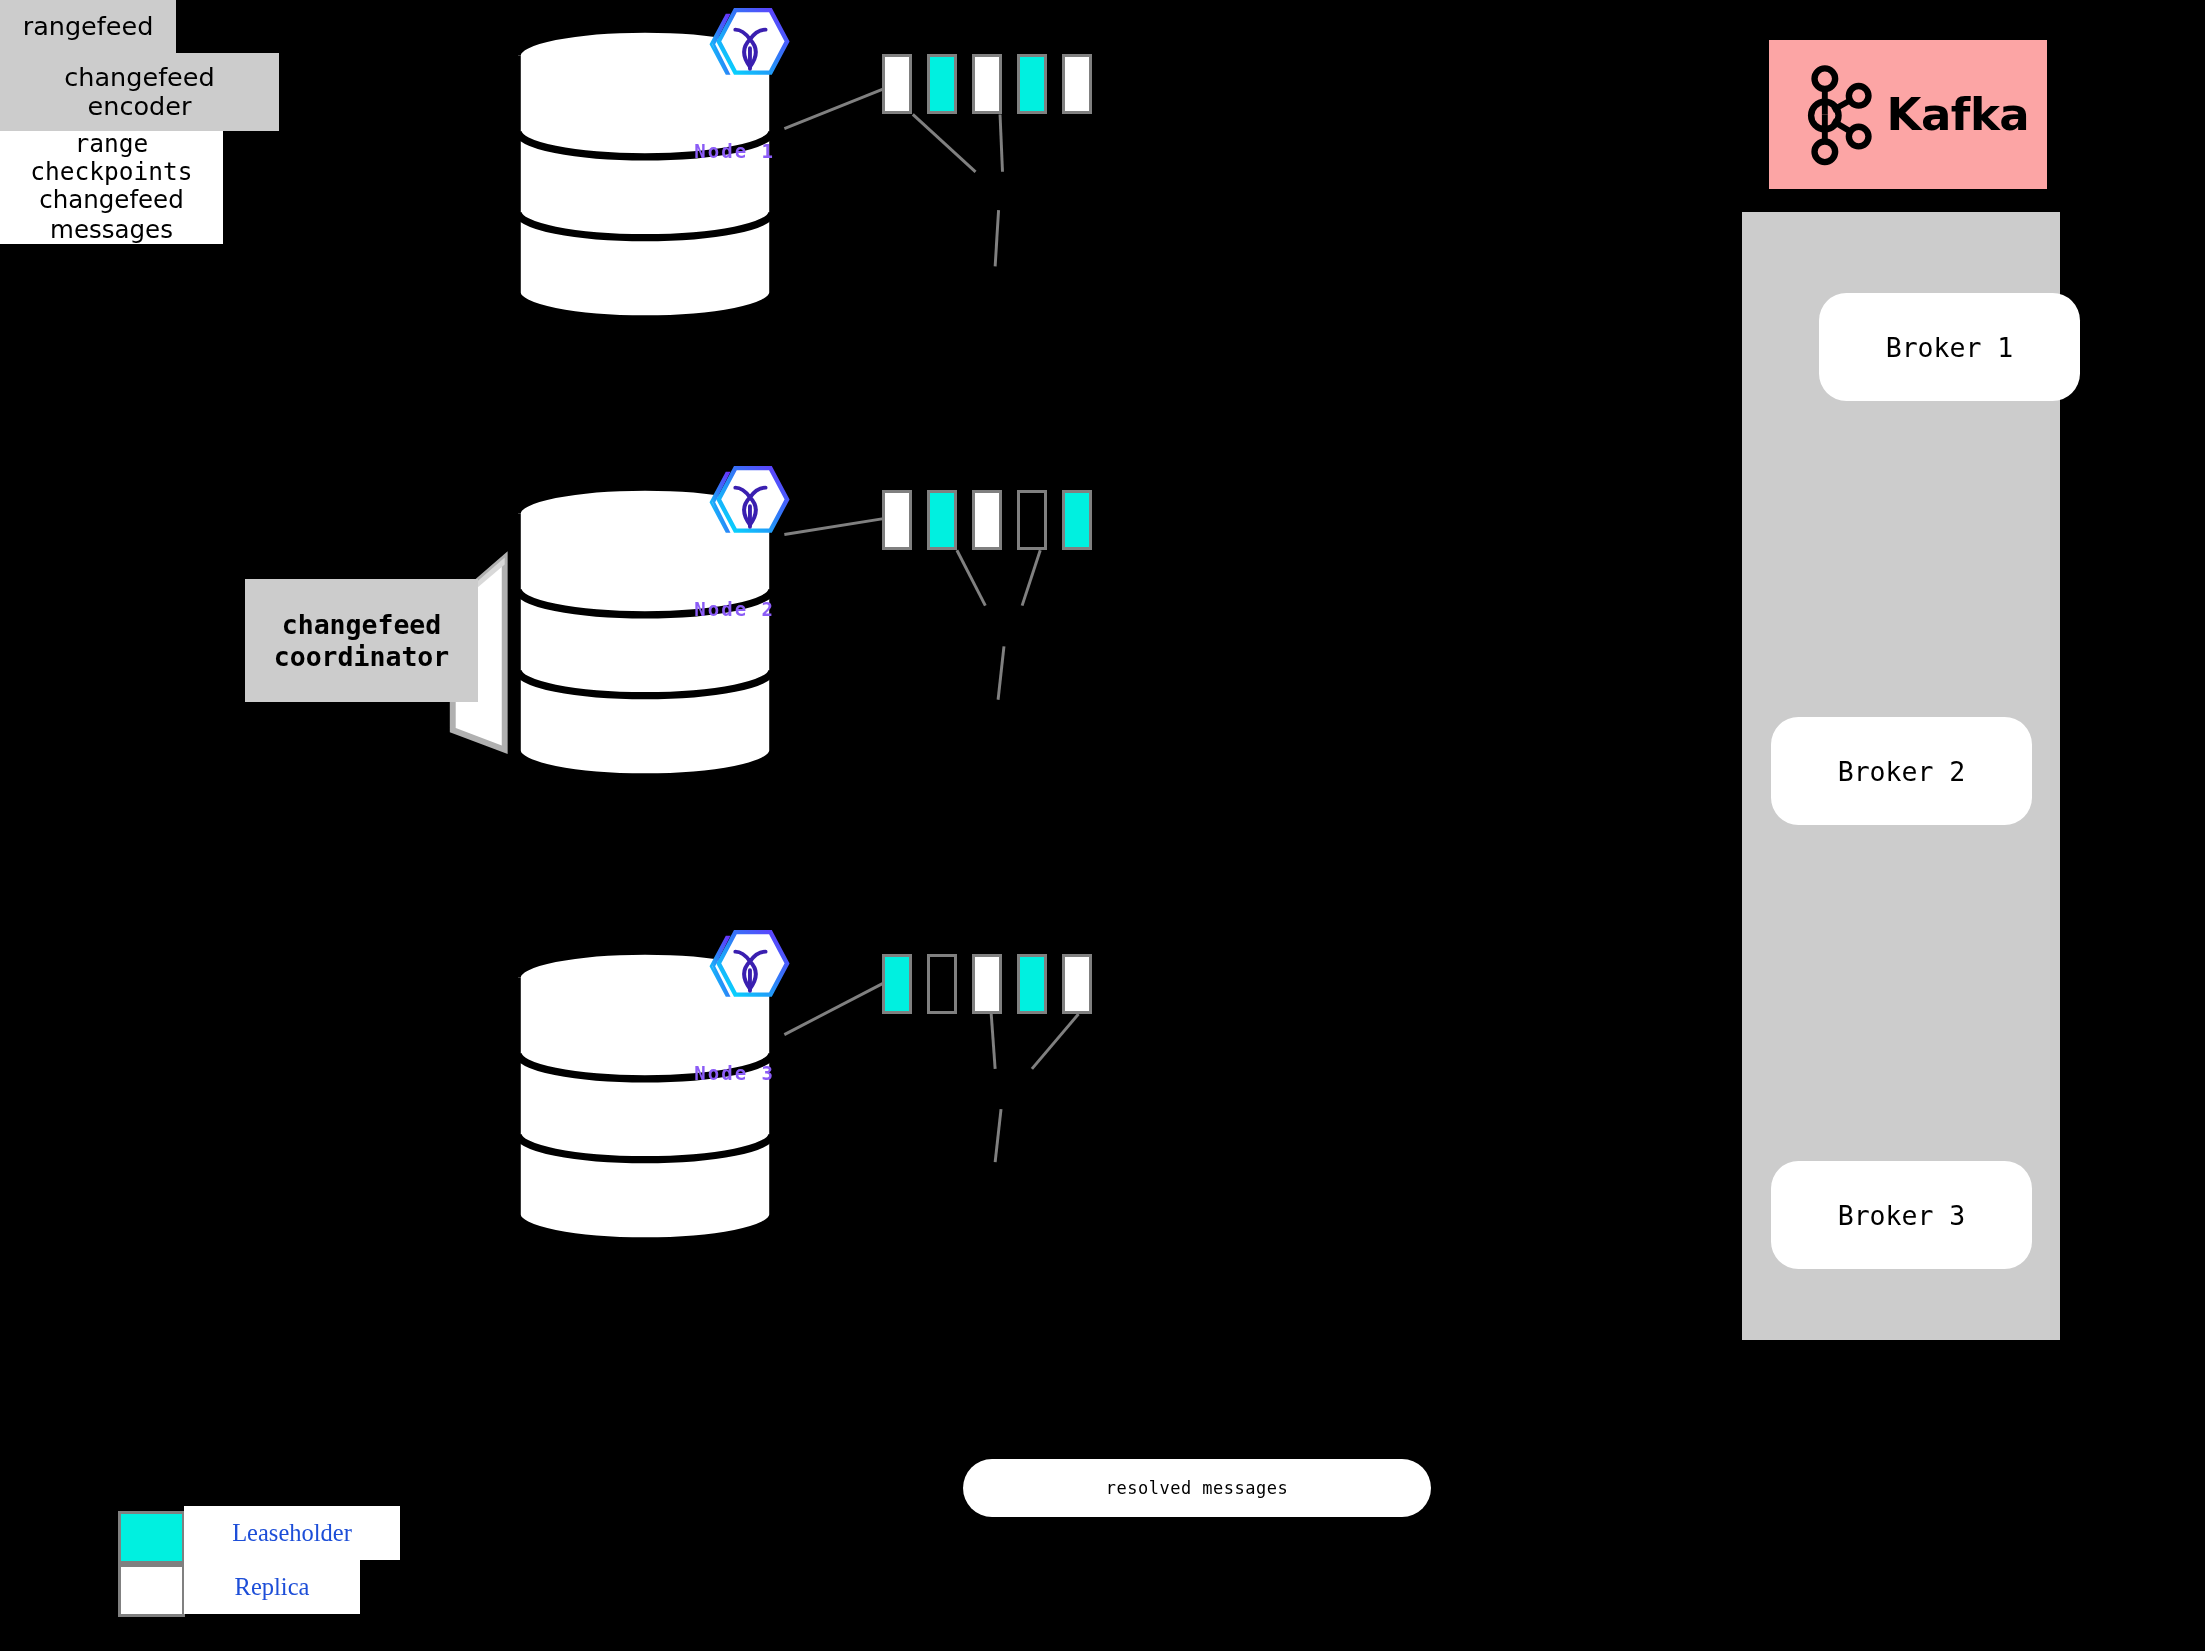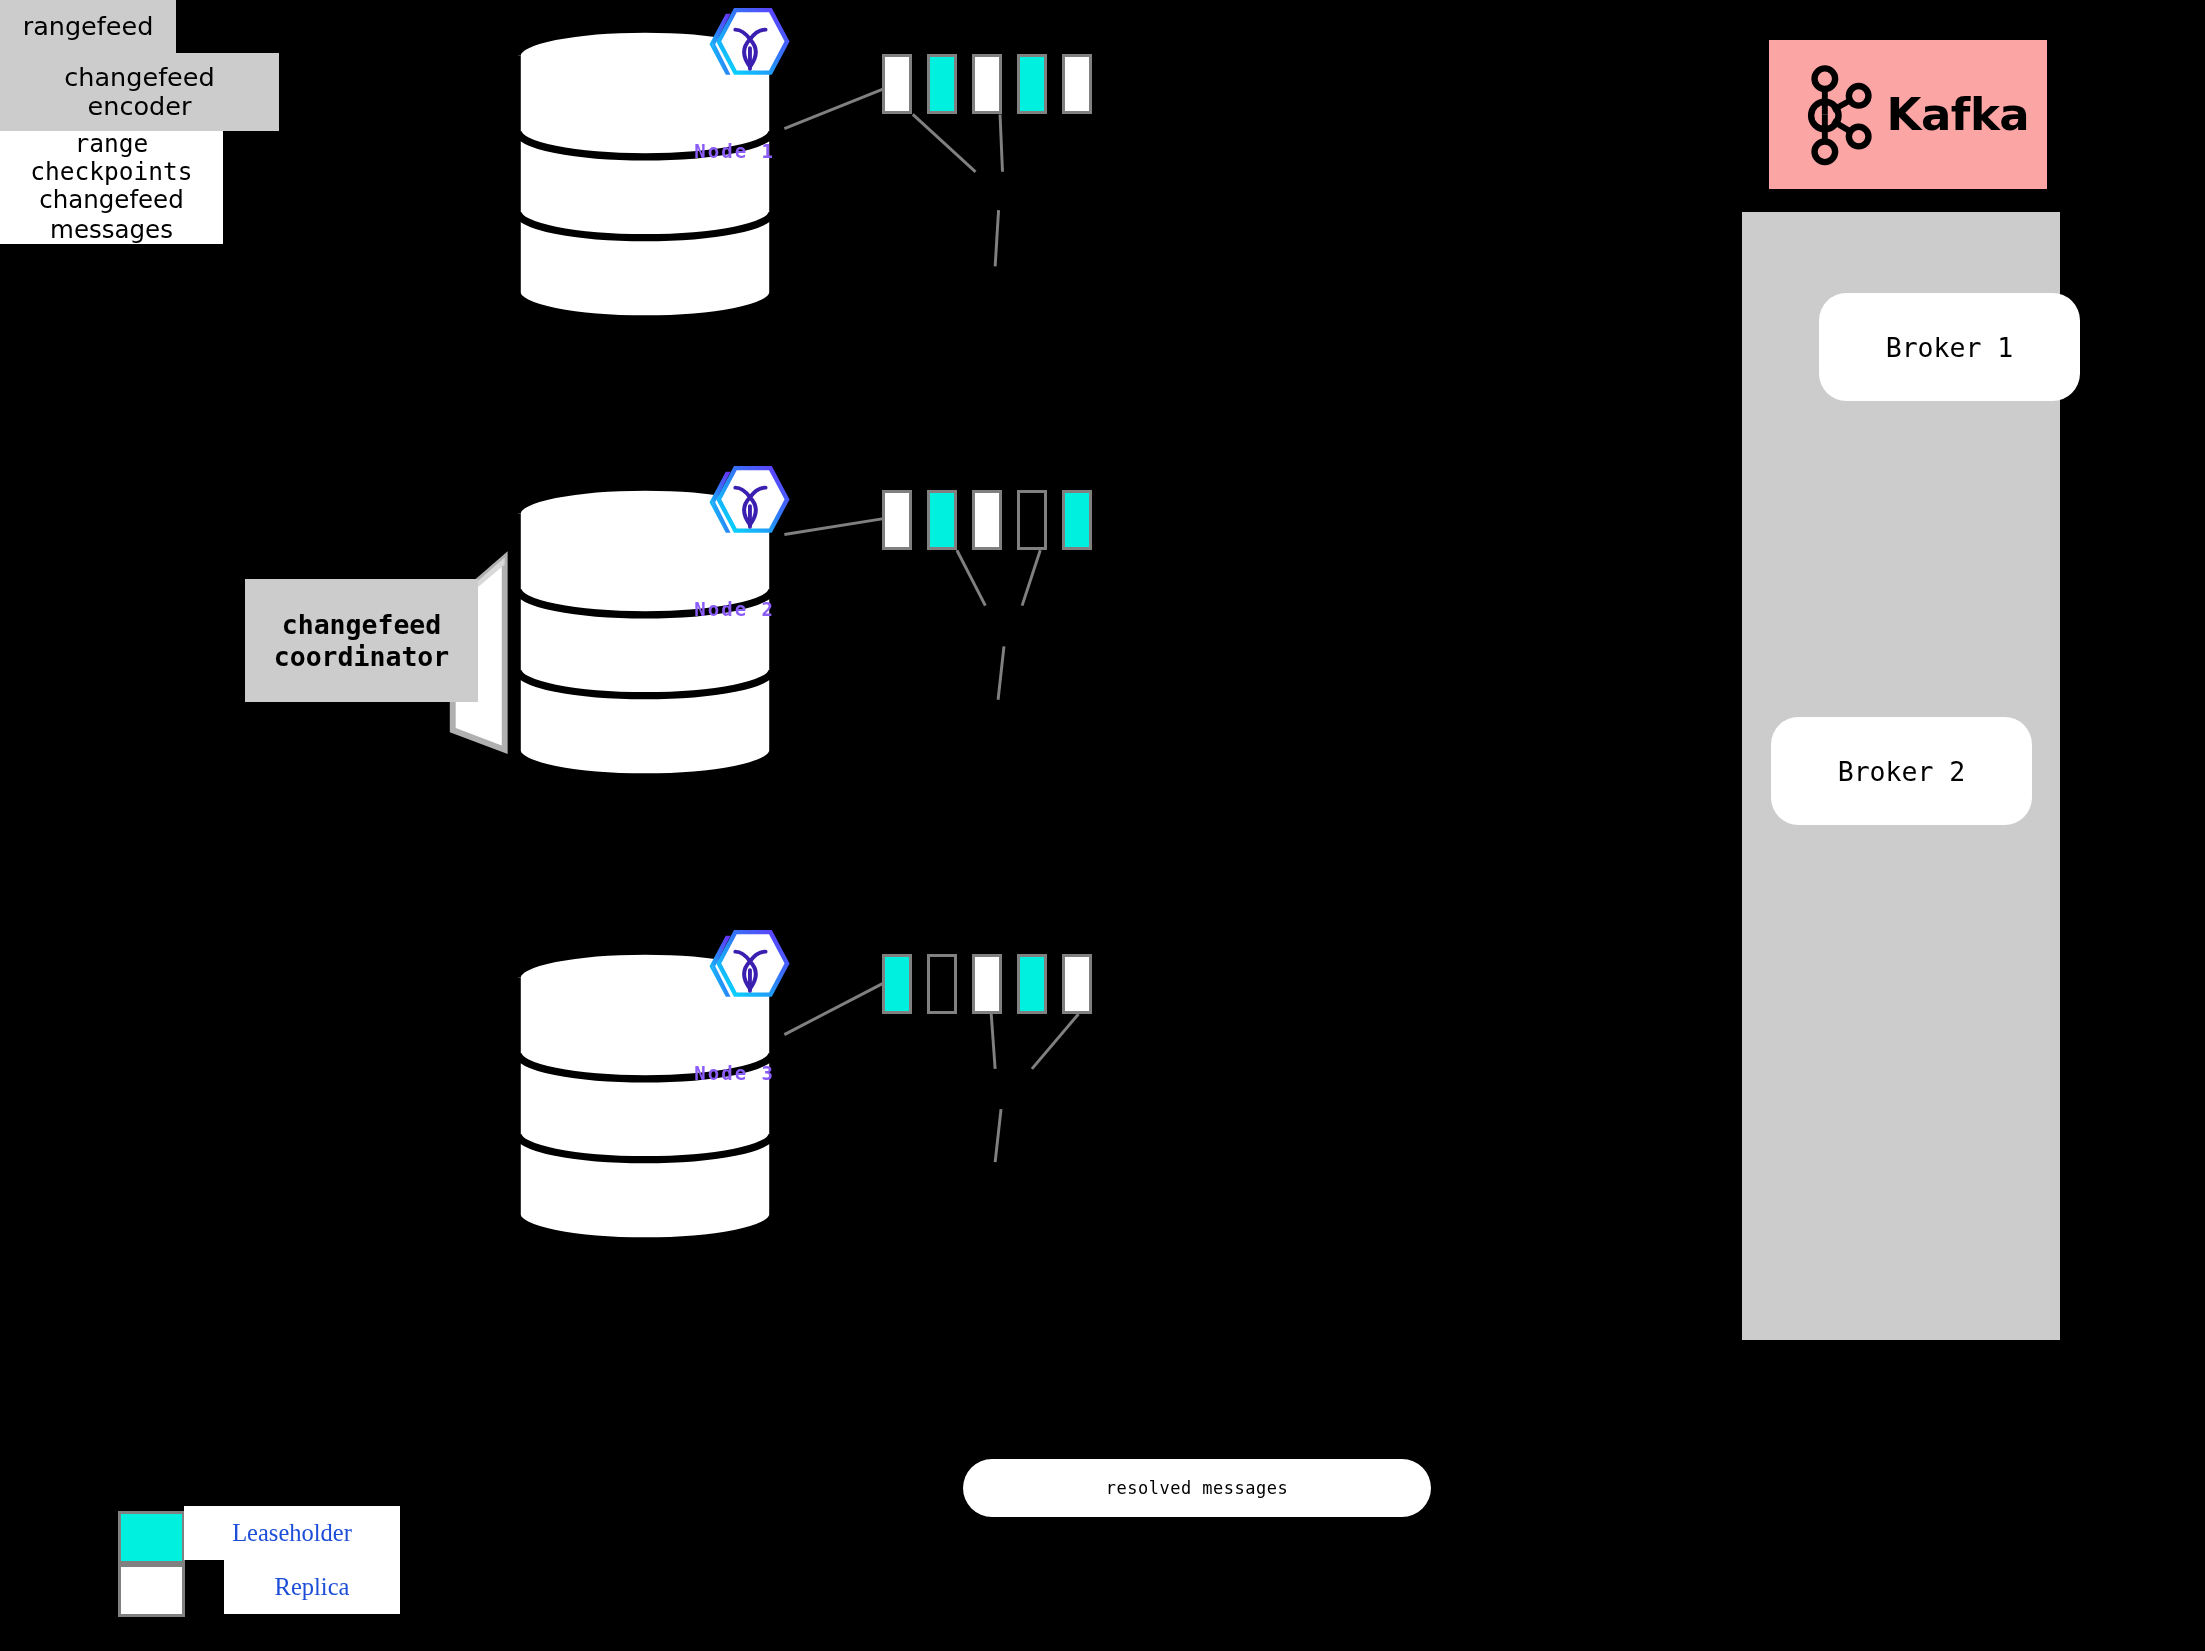--- a/index.html
+++ b/index.html
@@ -320,25 +320,26 @@
         <circle cx="109" cy="150" r="20"></circle>
       </g>
     </svg>
     <span class="kafka-word">Kafka</span>
   </div>
 
   <div class="kafka-panel" style="left:1742px;top:212px;width:318px;height:1128px;"></div>
 
   <div class="broker" style="left:1771px;top:293px;width:261px;height:108px;margin-left:48px;">Broker 1</div>
   <div class="broker" style="left:1771px;top:717px;width:261px;height:108px;">Broker 2</div>
+  <div class="broker" style="left:1771px;top:1161px;width:261px;height:108px;">Broker 3</div>
 
   <div class="pill" style="left:963px;top:1459px;width:468px;height:58px;">resolved messages</div>
 
   <div class="abs" style="left:0;top:0;">
     <div class="legend-swatch" style="left:118px;top:1511px;width:67px;height:53px;background:#00f0e0;"></div>
     <div class="legend-label" style="left:184px;top:1506px;width:216px;height:54px;">Leaseholder</div>
 
     <div class="legend-swatch" style="left:118px;top:1564px;width:67px;height:53px;background:#ffffff;"></div>
-    <div class="legend-label" style="left:184px;top:1560px;width:176px;height:54px;margin-left:40px;">Replica</div>
+    <div class="legend-label" style="left:184px;top:1560px;width:176px;height:54px;">Replica</div>
   </div>
 
 </div>
 
 
 </body></html>

